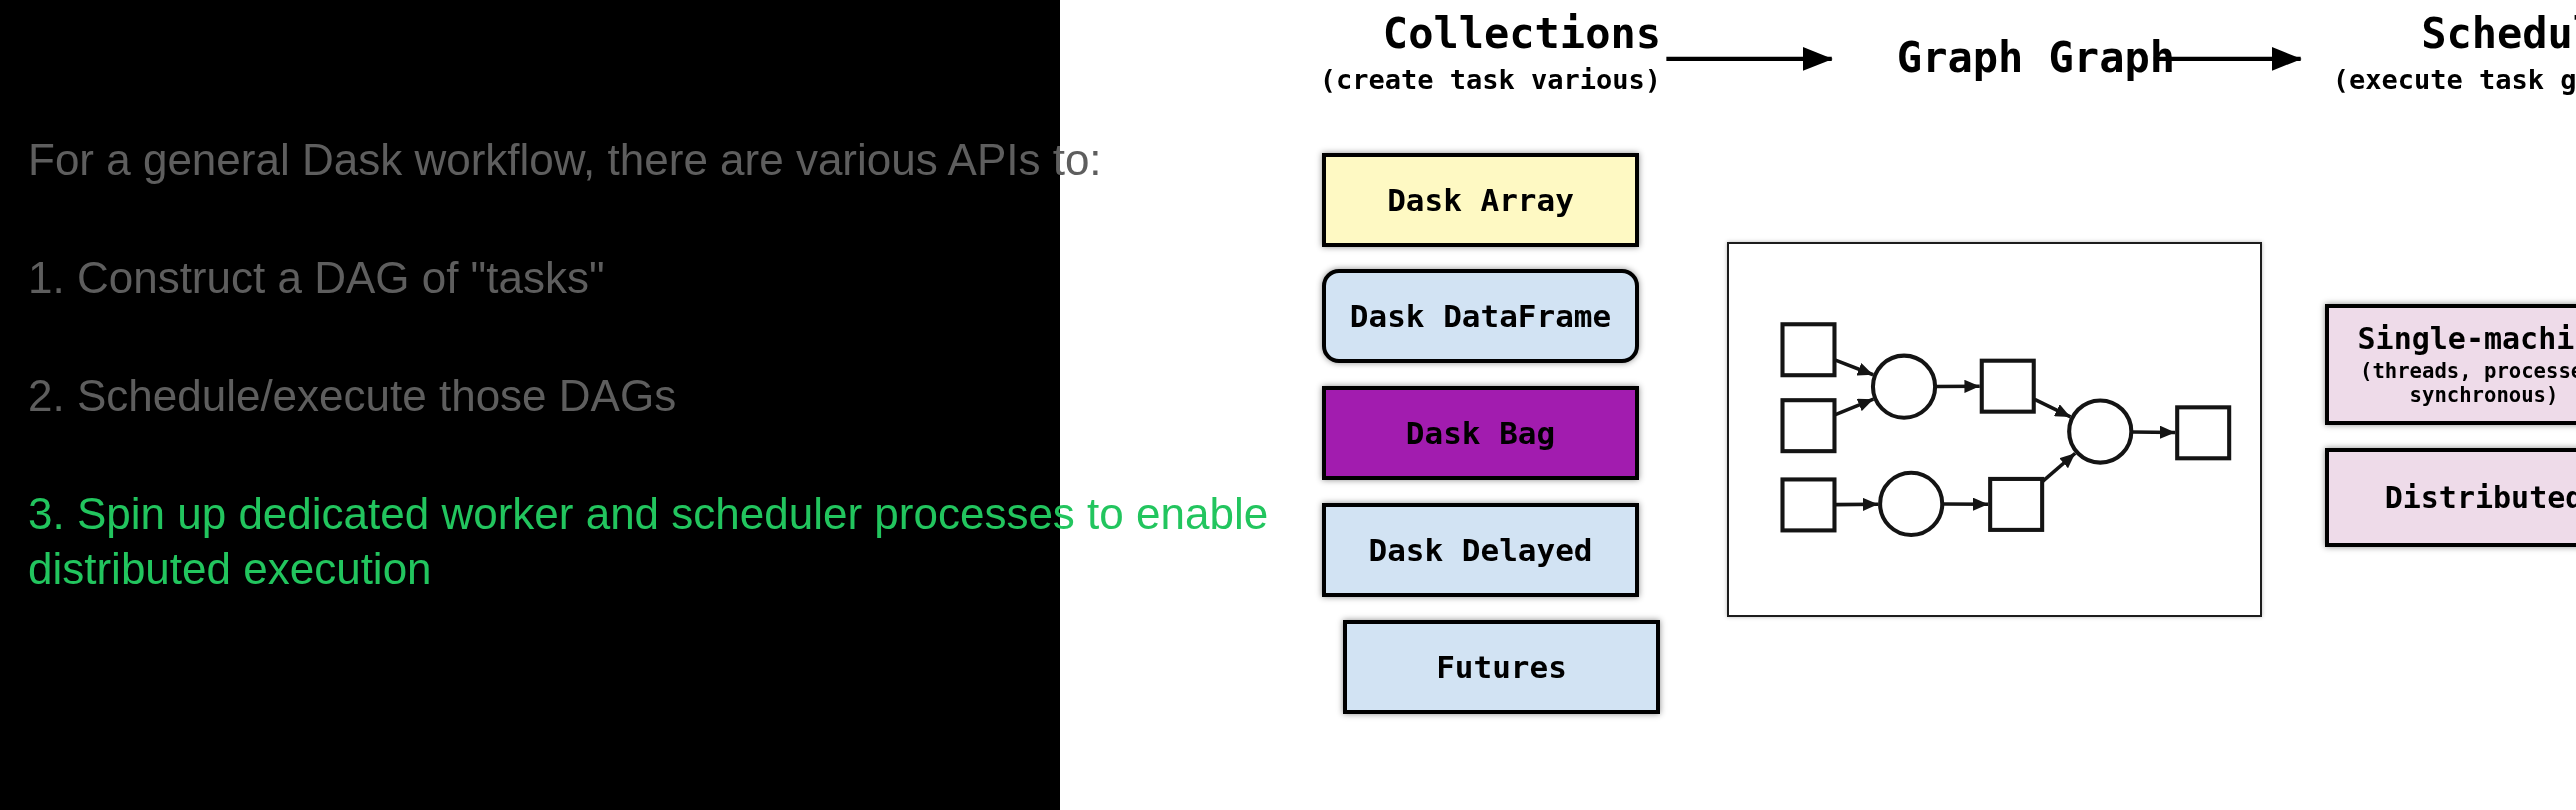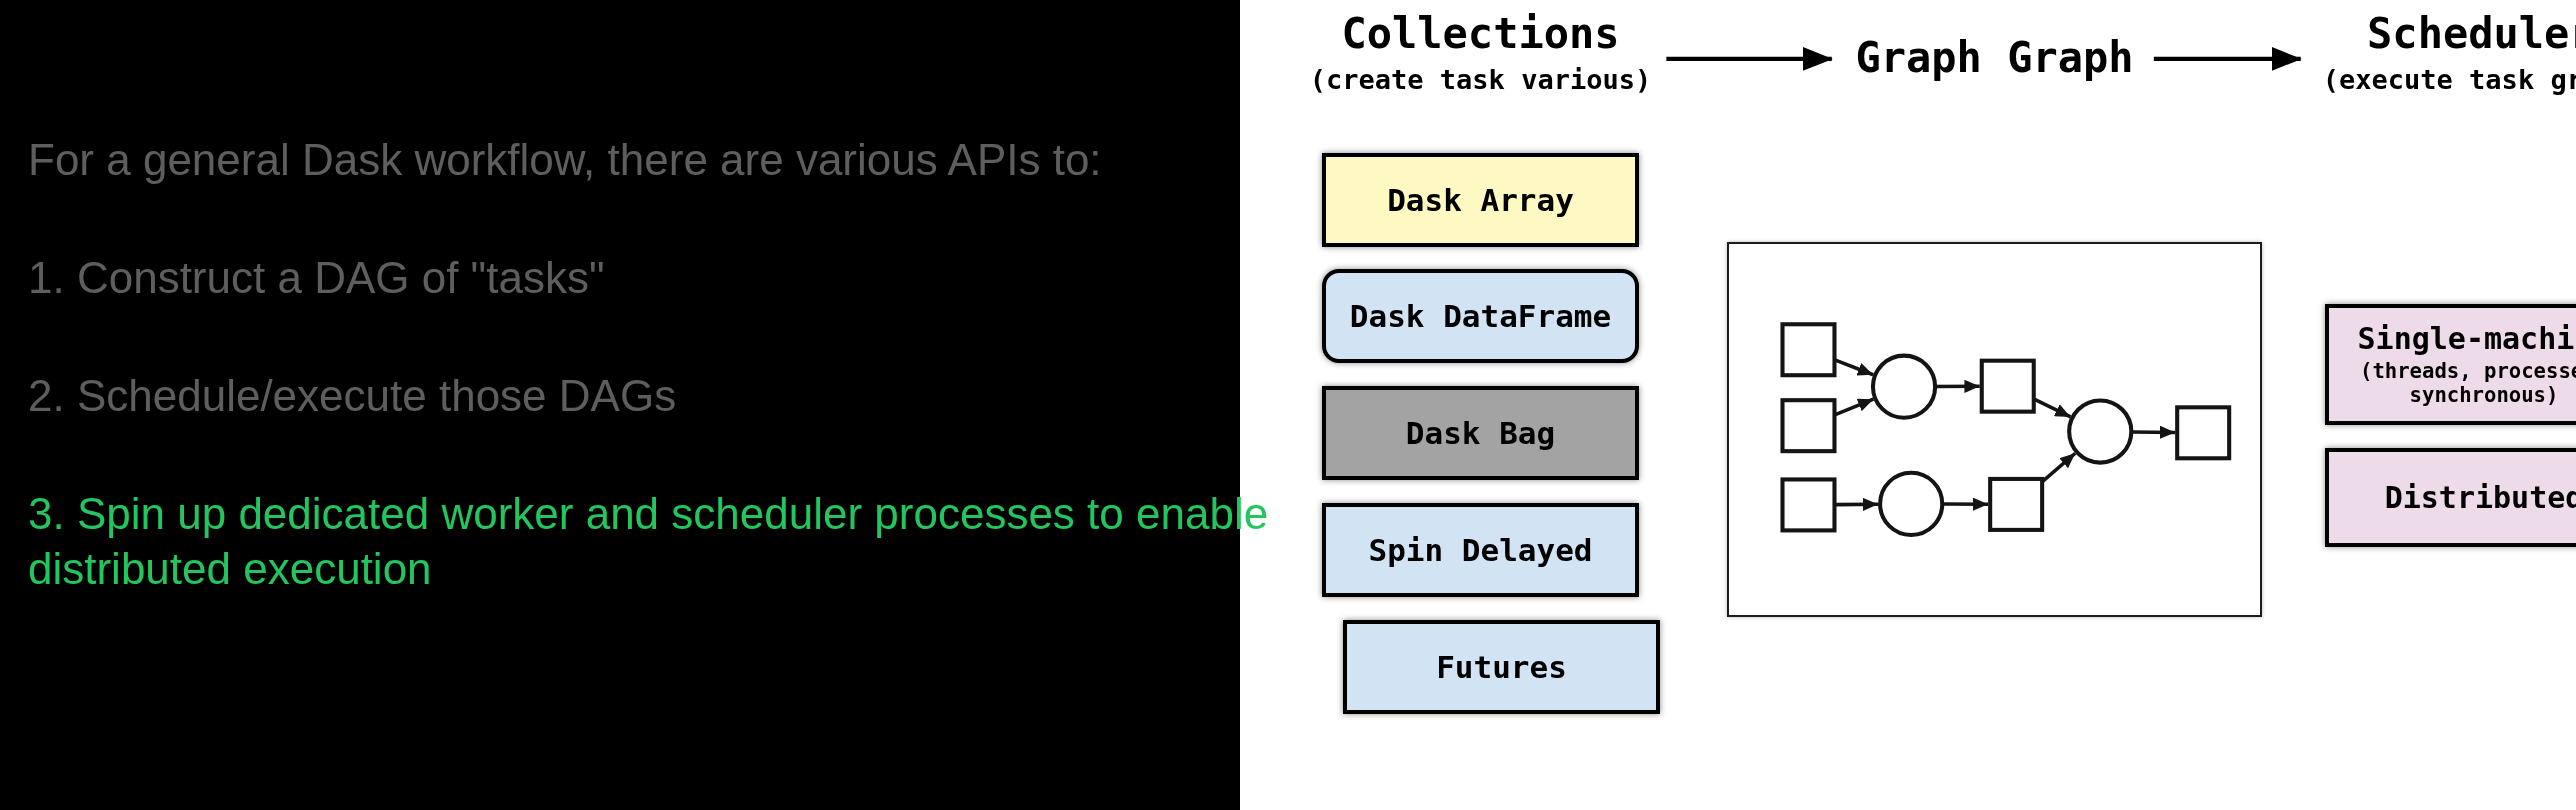--- a/index.html
+++ b/index.html
@@ -1,33 +1,33 @@
 <!DOCTYPE html>
 <html style="font-size:8.2px"><head>
 <meta charset="utf-8">
 <style>
   html,body{margin:0;padding:0;background:#222;}
   .slide{position:relative;width:2664px;height:810px;overflow:hidden;background:#ffffff;}
 
   
-  .left-panel{position:absolute;left:0;top:0;width:1240px;height:810px;background:#000;}
+  .left-panel{position:absolute;left:0;top:0;width:1060px;height:810px;background:#000;}
   .note{position:absolute;left:28px;width:1252px;
         font-family:"Liberation Sans",sans-serif;
         font-size:44px;line-height:1.25;font-weight:400;
         white-space:pre-line;letter-spacing:0;}
   .note.n0{top:132px;}
   .note.n1{top:250px;}
   .note.n2{top:368px;}
   .note.n3{top:486px;}
 
   
   .right-panel{position:absolute;left:1284px;top:0;width:1380px;height:810px;background:#fff;
                font-family:"DejaVu Sans Mono","Liberation Mono",monospace;color:#000;}
 
-  .hdr{position:absolute;text-align:center;font-weight:bold;}
+  .hdr{position:absolute;text-align:right;font-weight:bold;}
   .hdr .t{font-size:42px;line-height:50px;display:block;}
   .hdr .s{font-size:27px;line-height:32px;display:block;margin-top:5.2px;}
   .hdr-collections{left:16px;top:9.3px;width:361px;}
   .hdr-taskgraph{left:530px;top:33px;width:361px;}
   .hdr-schedulers{left:1029px;top:9.3px;width:361px;}
 
   .hdr-arrows{position:absolute;left:0;top:0;width:1380px;height:124px;}
   .hdr-arrows line{stroke:#000;stroke-width:8;}
   .hdr-arrows path{fill:#000;}
 
@@ -89,25 +89,25 @@
       <line x1="742" y1="114" x2="1063" y2="114" marker-end="url(#hah)"></line>
       <line x1="1688" y1="114" x2="1973" y2="114" marker-end="url(#hah)"></line>
     </svg>
 
     <div class="dbox cbox cb0" style="background: #fef9c3;">
         <span>Dask Array</span>
       </div>
     <div class="dbox cbox cb1" style="background: rgb(210, 227, 243); border-radius: 17px;">
         <span>Dask DataFrame</span>
       </div>
-    <div class="dbox cbox cb2" style="background: #a3a3a3; text-align: right;">
+    <div class="dbox cbox cb2" style="background: #a21caf; text-align: right;">
         <span>Dask Bag</span>
       </div>
     <div class="dbox cbox cb3" style="background: rgb(210, 227, 243);">
-        <span>Spin Delayed</span>
+        <span>Dask Delayed</span>
       </div>
     <div class="dbox cbox cb4" style="background: rgb(210, 227, 243); margin-left: 21px;">
         <span>Futures</span>
       </div>
 
     <div class="tg">
       <svg viewBox="0 0 1039 728" id="dag-svg">
         <defs>
           <marker id="ah" markerUnits="userSpaceOnUse" markerWidth="32" markerHeight="26" refX="30" refY="13" orient="auto">
             <path class="dag-head" d="M0,0 L30,13 L0,26 Z"></path>

